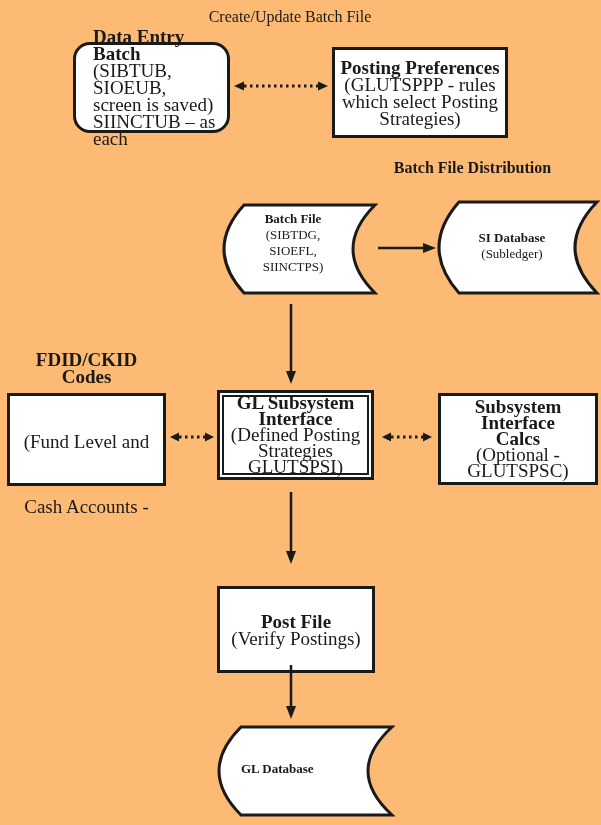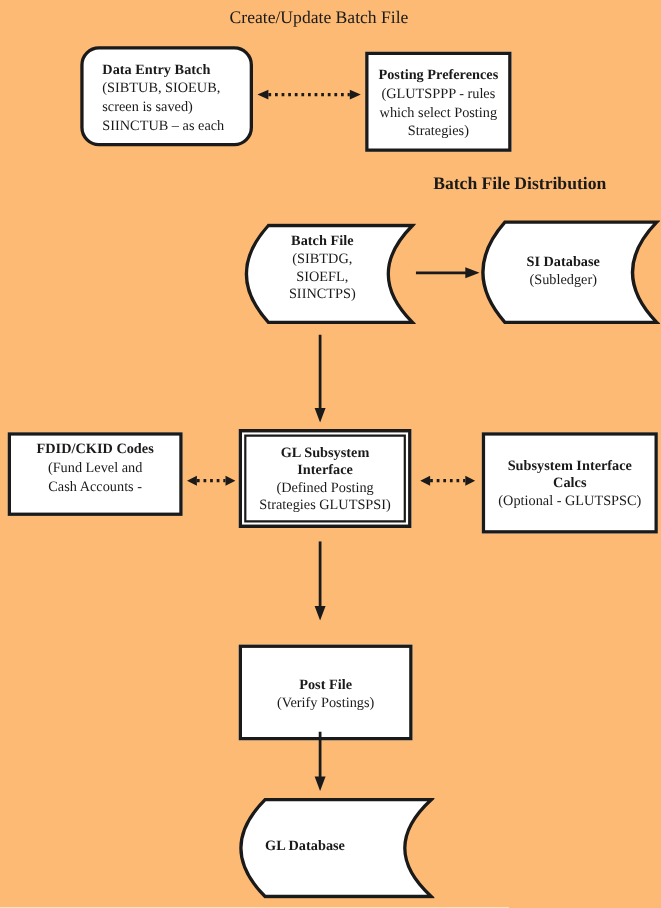--- a/index.html
+++ b/index.html
@@ -6,21 +6,21 @@
   #canvas{
     position:relative;width:601px;height:825px;background:#fdba74;
     font-family:"Liberation Serif",serif;color:#1a1a1a;overflow:hidden;
   }
   .heading{position:absolute;text-align:center;font-size:16px;}
   .bold{font-weight:bold;}
   .node{
     position:absolute;box-sizing:border-box;background:#fff;
     border:3px solid #1a1a1a;
     display:flex;flex-direction:column;justify-content:center;
-    text-align:center;font-size:13px;line-height:17px;
+    text-align:center;font-size:19px;line-height:17px;
   }
   .rounded{border-radius:17px;}
   .double{box-shadow:inset 0 0 0 2px #ffffff,inset 0 0 0 4px #1a1a1a;}
   .left-align{text-align:left;padding-left:17px;padding-right:4px;}
   .node-title{font-weight:bold;}
   .cyl{position:absolute;}
   .cyl-text{
     position:absolute;text-align:center;font-size:13px;line-height:16px;
   }
   .arrow{position:absolute;}
@@ -43,21 +43,21 @@
   </div>
 
   <div class="arrow" style="left:234px;top:79px;">
     <svg width="94" height="14" viewBox="0 0 94 14">
       <line x1="10" y1="7" x2="84" y2="7" stroke="#1a1a1a" stroke-width="3" stroke-dasharray="2.5 3.5"></line>
       <polygon points="0,7 10,2.5 10,11.5" fill="#1a1a1a"></polygon>
       <polygon points="94,7 84,2.5 84,11.5" fill="#1a1a1a"></polygon>
     </svg>
   </div>
 
-  <div class="node" style="left:332px;top:47px;width:133px;height:91px;">
+  <div class="node" style="left:332px;top:47px;width:176px;height:91px;">
     <div class="node-title">Posting Preferences</div>
     <div>(GLUTSPPP - rules</div>
     <div>which select Posting</div>
     <div>Strategies)</div>
   </div>
 
   <div class="cyl" style="left:222px;top:203px;">
     <svg width="156" height="92" viewBox="0 0 156 92">
       <path d="M 22,2 H 153 Q 109,46 153,90 H 22 Q -18,46 22,2 Z" fill="#ffffff" stroke="#1a1a1a" stroke-width="3"></path>
     </svg>
@@ -86,21 +86,21 @@
     <div>(Subledger)</div>
   </div>
 
   <div class="arrow" style="left:283px;top:304px;">
     <svg width="16" height="80" viewBox="0 0 16 80">
       <line x1="8" y1="0" x2="8" y2="68" stroke="#1a1a1a" stroke-width="2.5"></line>
       <polygon points="8,80 3,67 13,67" fill="#1a1a1a"></polygon>
     </svg>
   </div>
 
-  <div class="node" style="left:7px;top:393px;width:159px;height:76px;padding-bottom:14px;">
+  <div class="node" style="left:7px;top:393px;width:159px;height:93px;padding-bottom:14px;gap:48px;">
     <div class="node-title">FDID/CKID Codes</div>
     <div>(Fund Level and</div>
     <div>Cash Accounts -</div>
   </div>
 
   <div class="arrow" style="left:170px;top:430px;">
     <svg width="44" height="14" viewBox="0 0 44 14">
       <line x1="9" y1="7" x2="35" y2="7" stroke="#1a1a1a" stroke-width="3" stroke-dasharray="2.5 3.5"></line>
       <polygon points="0,7 9,2.5 9,11.5" fill="#1a1a1a"></polygon>
       <polygon points="44,7 35,2.5 35,11.5" fill="#1a1a1a"></polygon>

